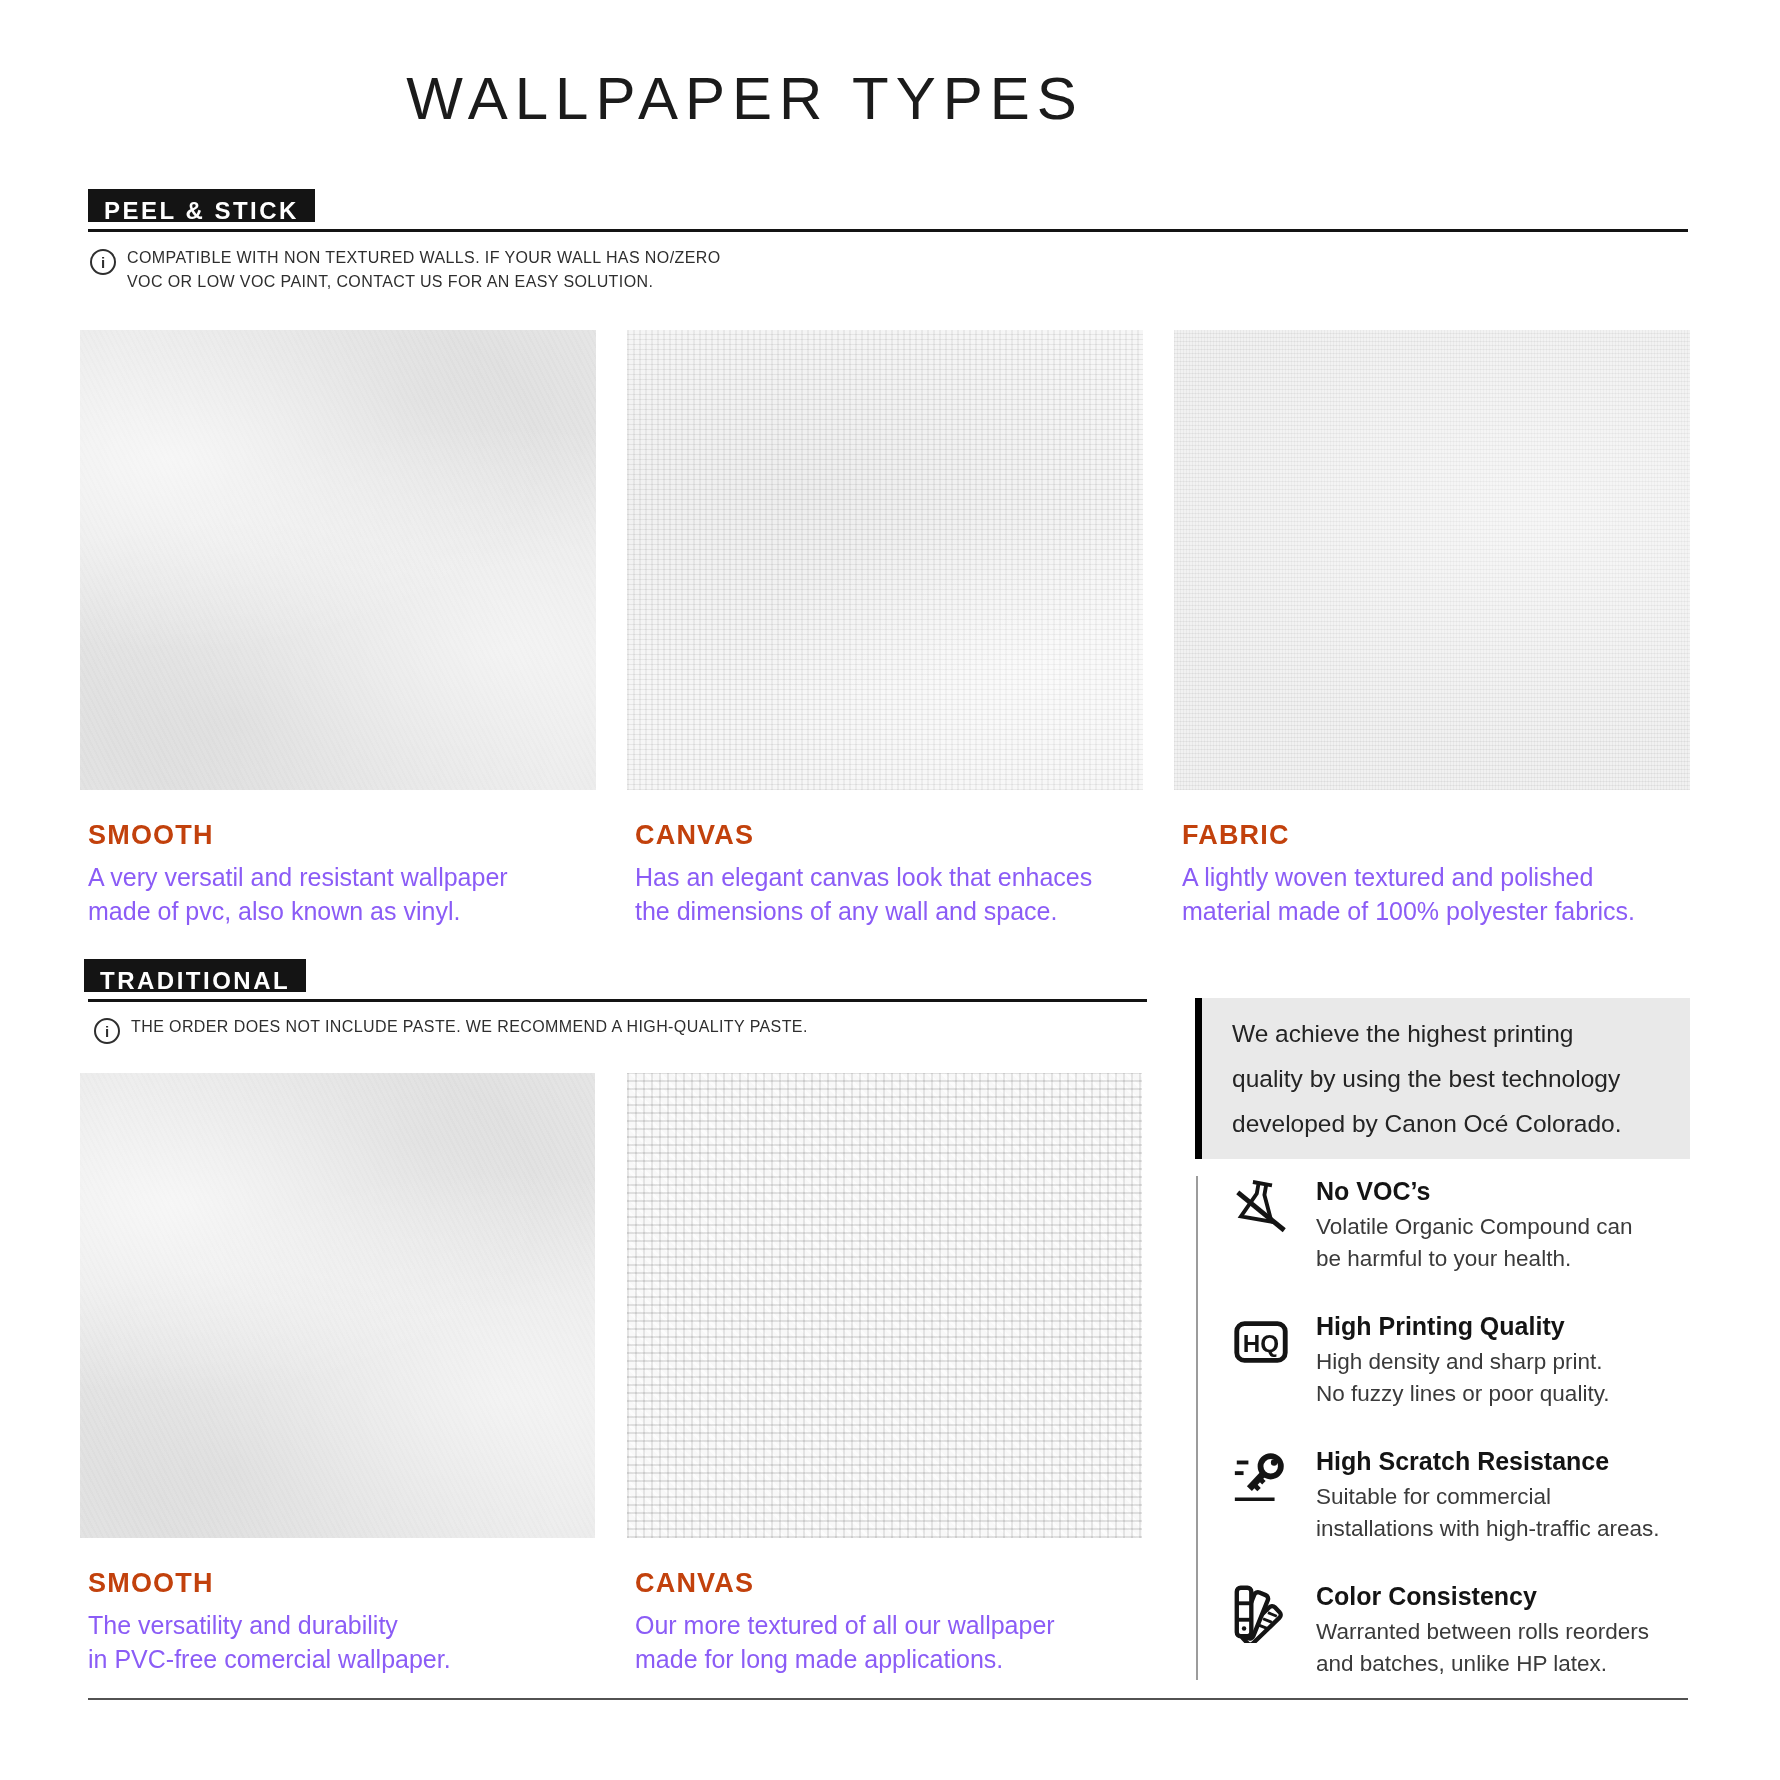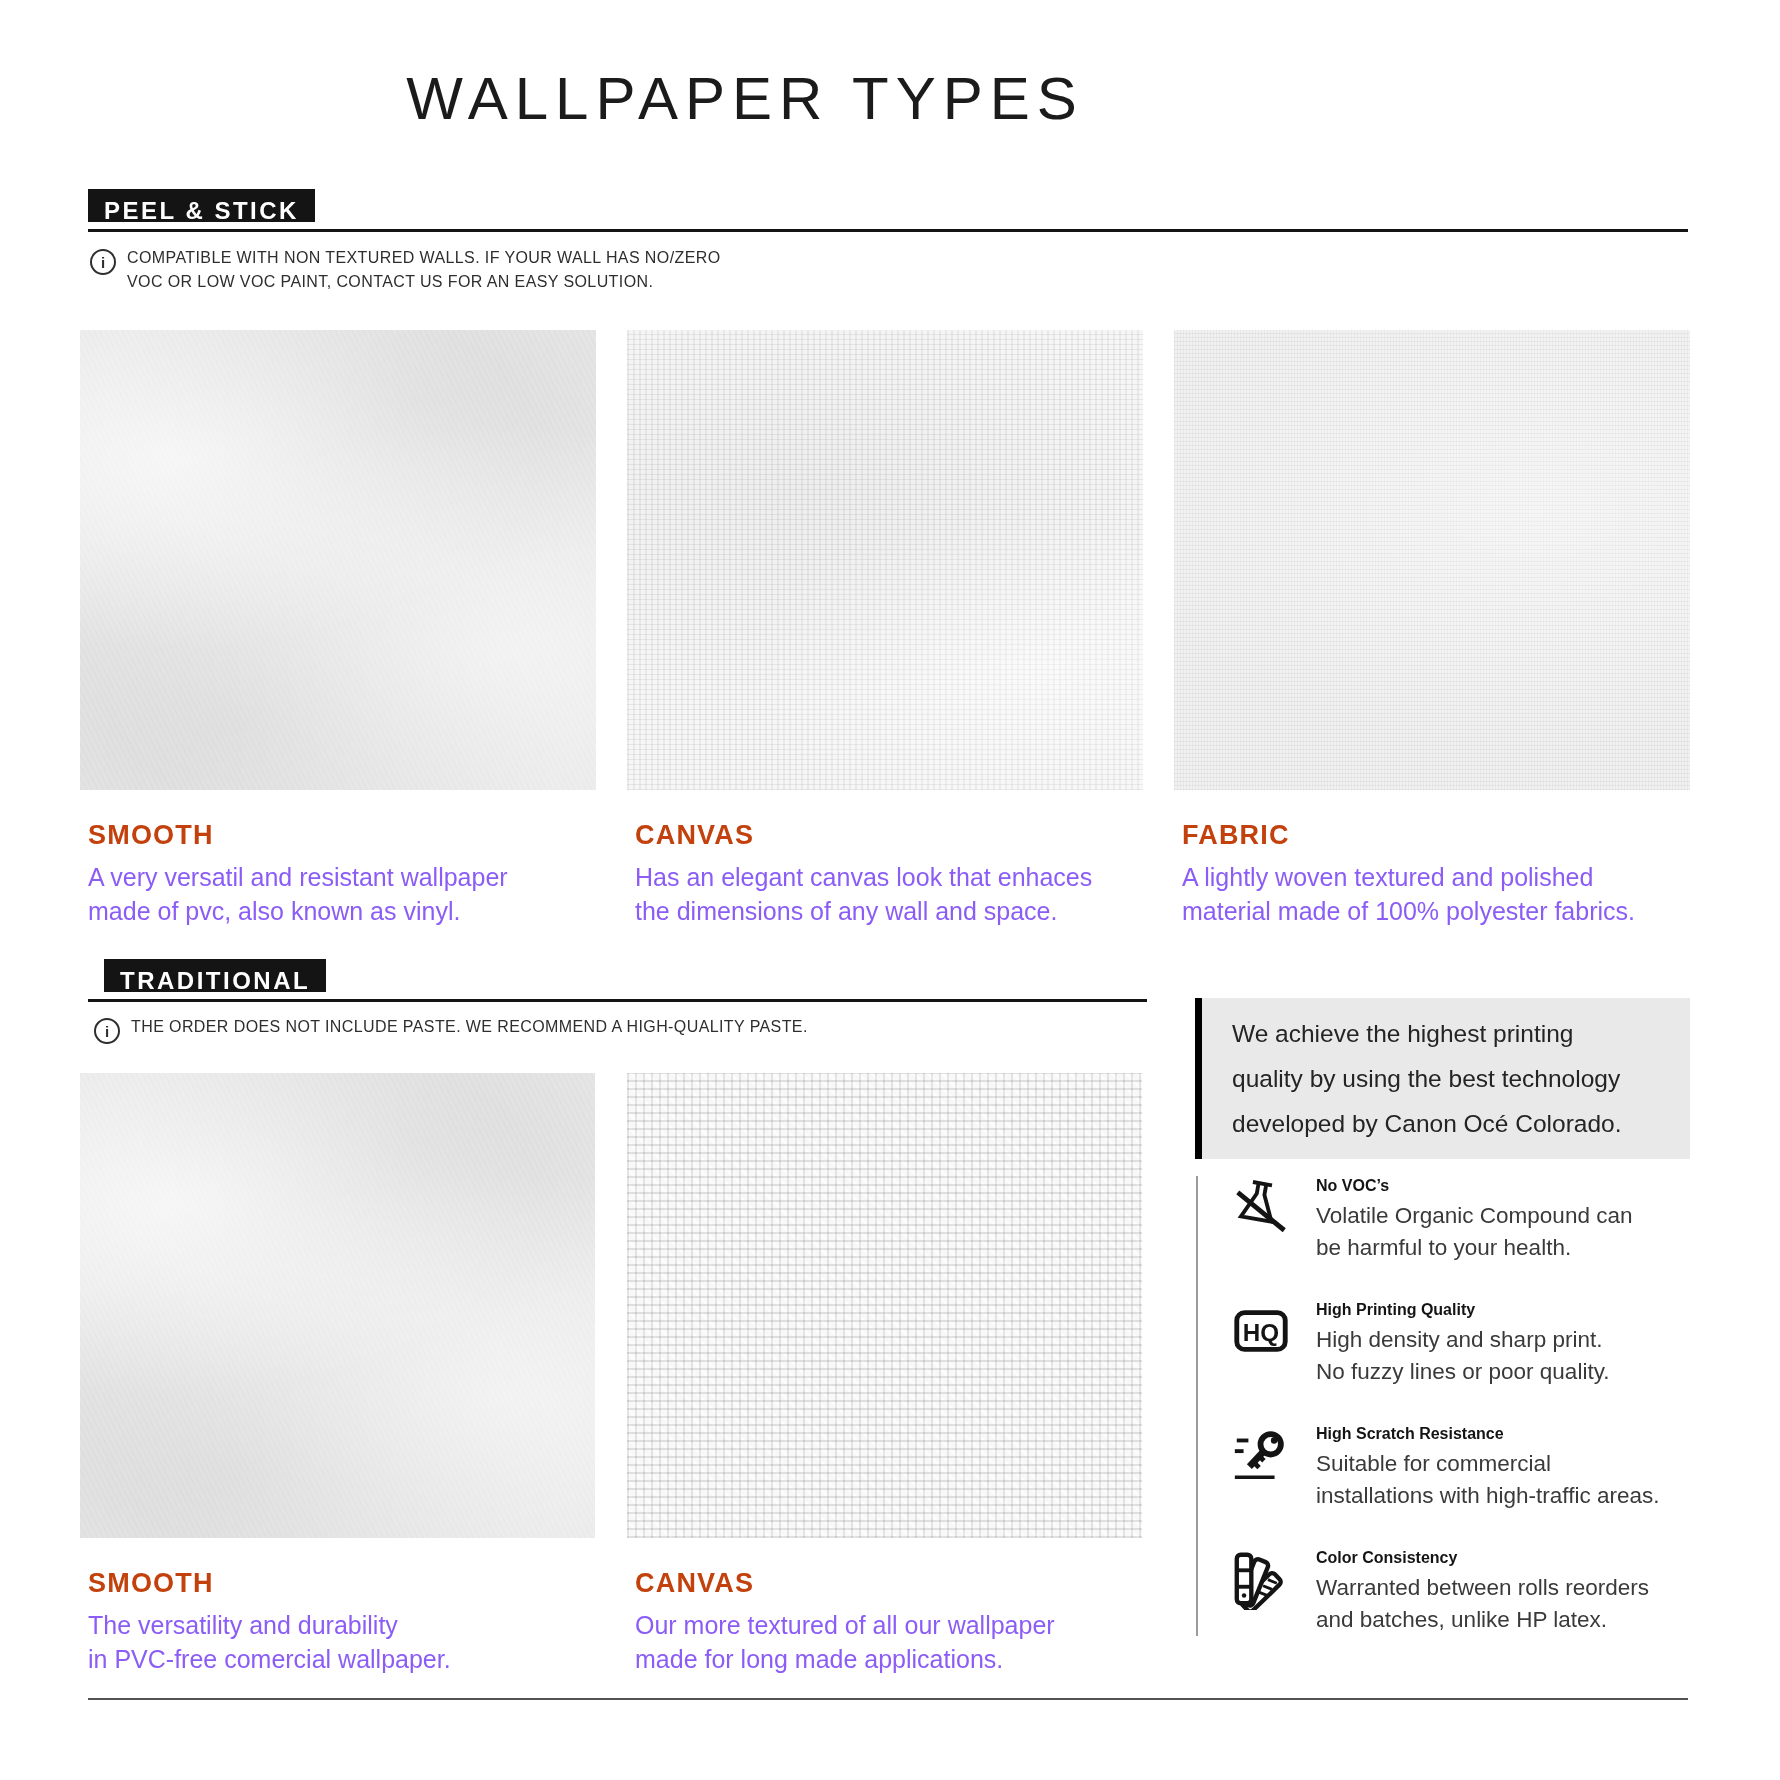--- a/index.html
+++ b/index.html
@@ -11,21 +11,21 @@
   .title{
     position:absolute;top:64px;left:745px;transform:translateX(-50%);
     margin:0;font-size:60px;font-weight:300;letter-spacing:7px;color:#1b1b1b;white-space:nowrap;
   }
   
   .sec-label{
     position:absolute;background:#141414;color:#ffffff;font-size:24px;font-weight:700;
     letter-spacing:2.5px;padding:0 16px;height:33px;line-height:44px;white-space:nowrap;z-index:2;
   }
   #label-peel{left:88px;top:189px;}
-  #label-trad{left:104px;top:959px;}
+  #label-trad{left:84px;top:959px;}
   .rule{position:absolute;background:#141414;height:3px;}
   #rule-peel{left:88px;top:229px;width:1600px;}
   #rule-trad{left:88px;top:999px;width:1059px;}
   #rule-bottom{left:88px;top:1698px;width:1600px;height:2px;background:#525252;}
   
   .note{position:absolute;display:flex;gap:11px;color:#2e2e2e;}
   #note-peel{left:90px;top:246px;}
   #note-trad{left:94px;top:1015px;justify-content:flex-end;}
   .info-icon{
     flex:none;width:22px;height:22px;margin-top:3px;border:2px solid #2e2e2e;border-radius:50%;
@@ -80,21 +80,21 @@
     background:#e9e9e9;border-left:7px solid #000000;padding:13px 10px 13px 30px;
   }
   .quality-box span{display:block;font-size:24.5px;line-height:45px;color:#242424;}
   .features{
     position:absolute;left:1196px;top:1176px;width:494px;box-sizing:border-box;
     border-left:2px solid #9c9c9c;padding-left:32px;
     display:flex;flex-direction:column;gap:36px;
   }
   .feature{display:flex;gap:24px;}
   .f-icon{flex:none;width:62px;height:62px;}
-  .f-title{font-size:16px;font-weight:700;color:#141414;margin:1px 0 5px;}
+  .f-title{font-size:25px;font-weight:700;color:#141414;margin:1px 0 5px;}
   .f-desc span{display:block;font-size:22.5px;line-height:1.42;color:#3a3a3a;}
 </style>
 </head>
 <body>
 
 <div class="page">
 
   <h1 class="title">WALLPAPER TYPES</h1>
 
   <div class="sec-label" id="label-peel">PEEL &amp; STICK</div>

